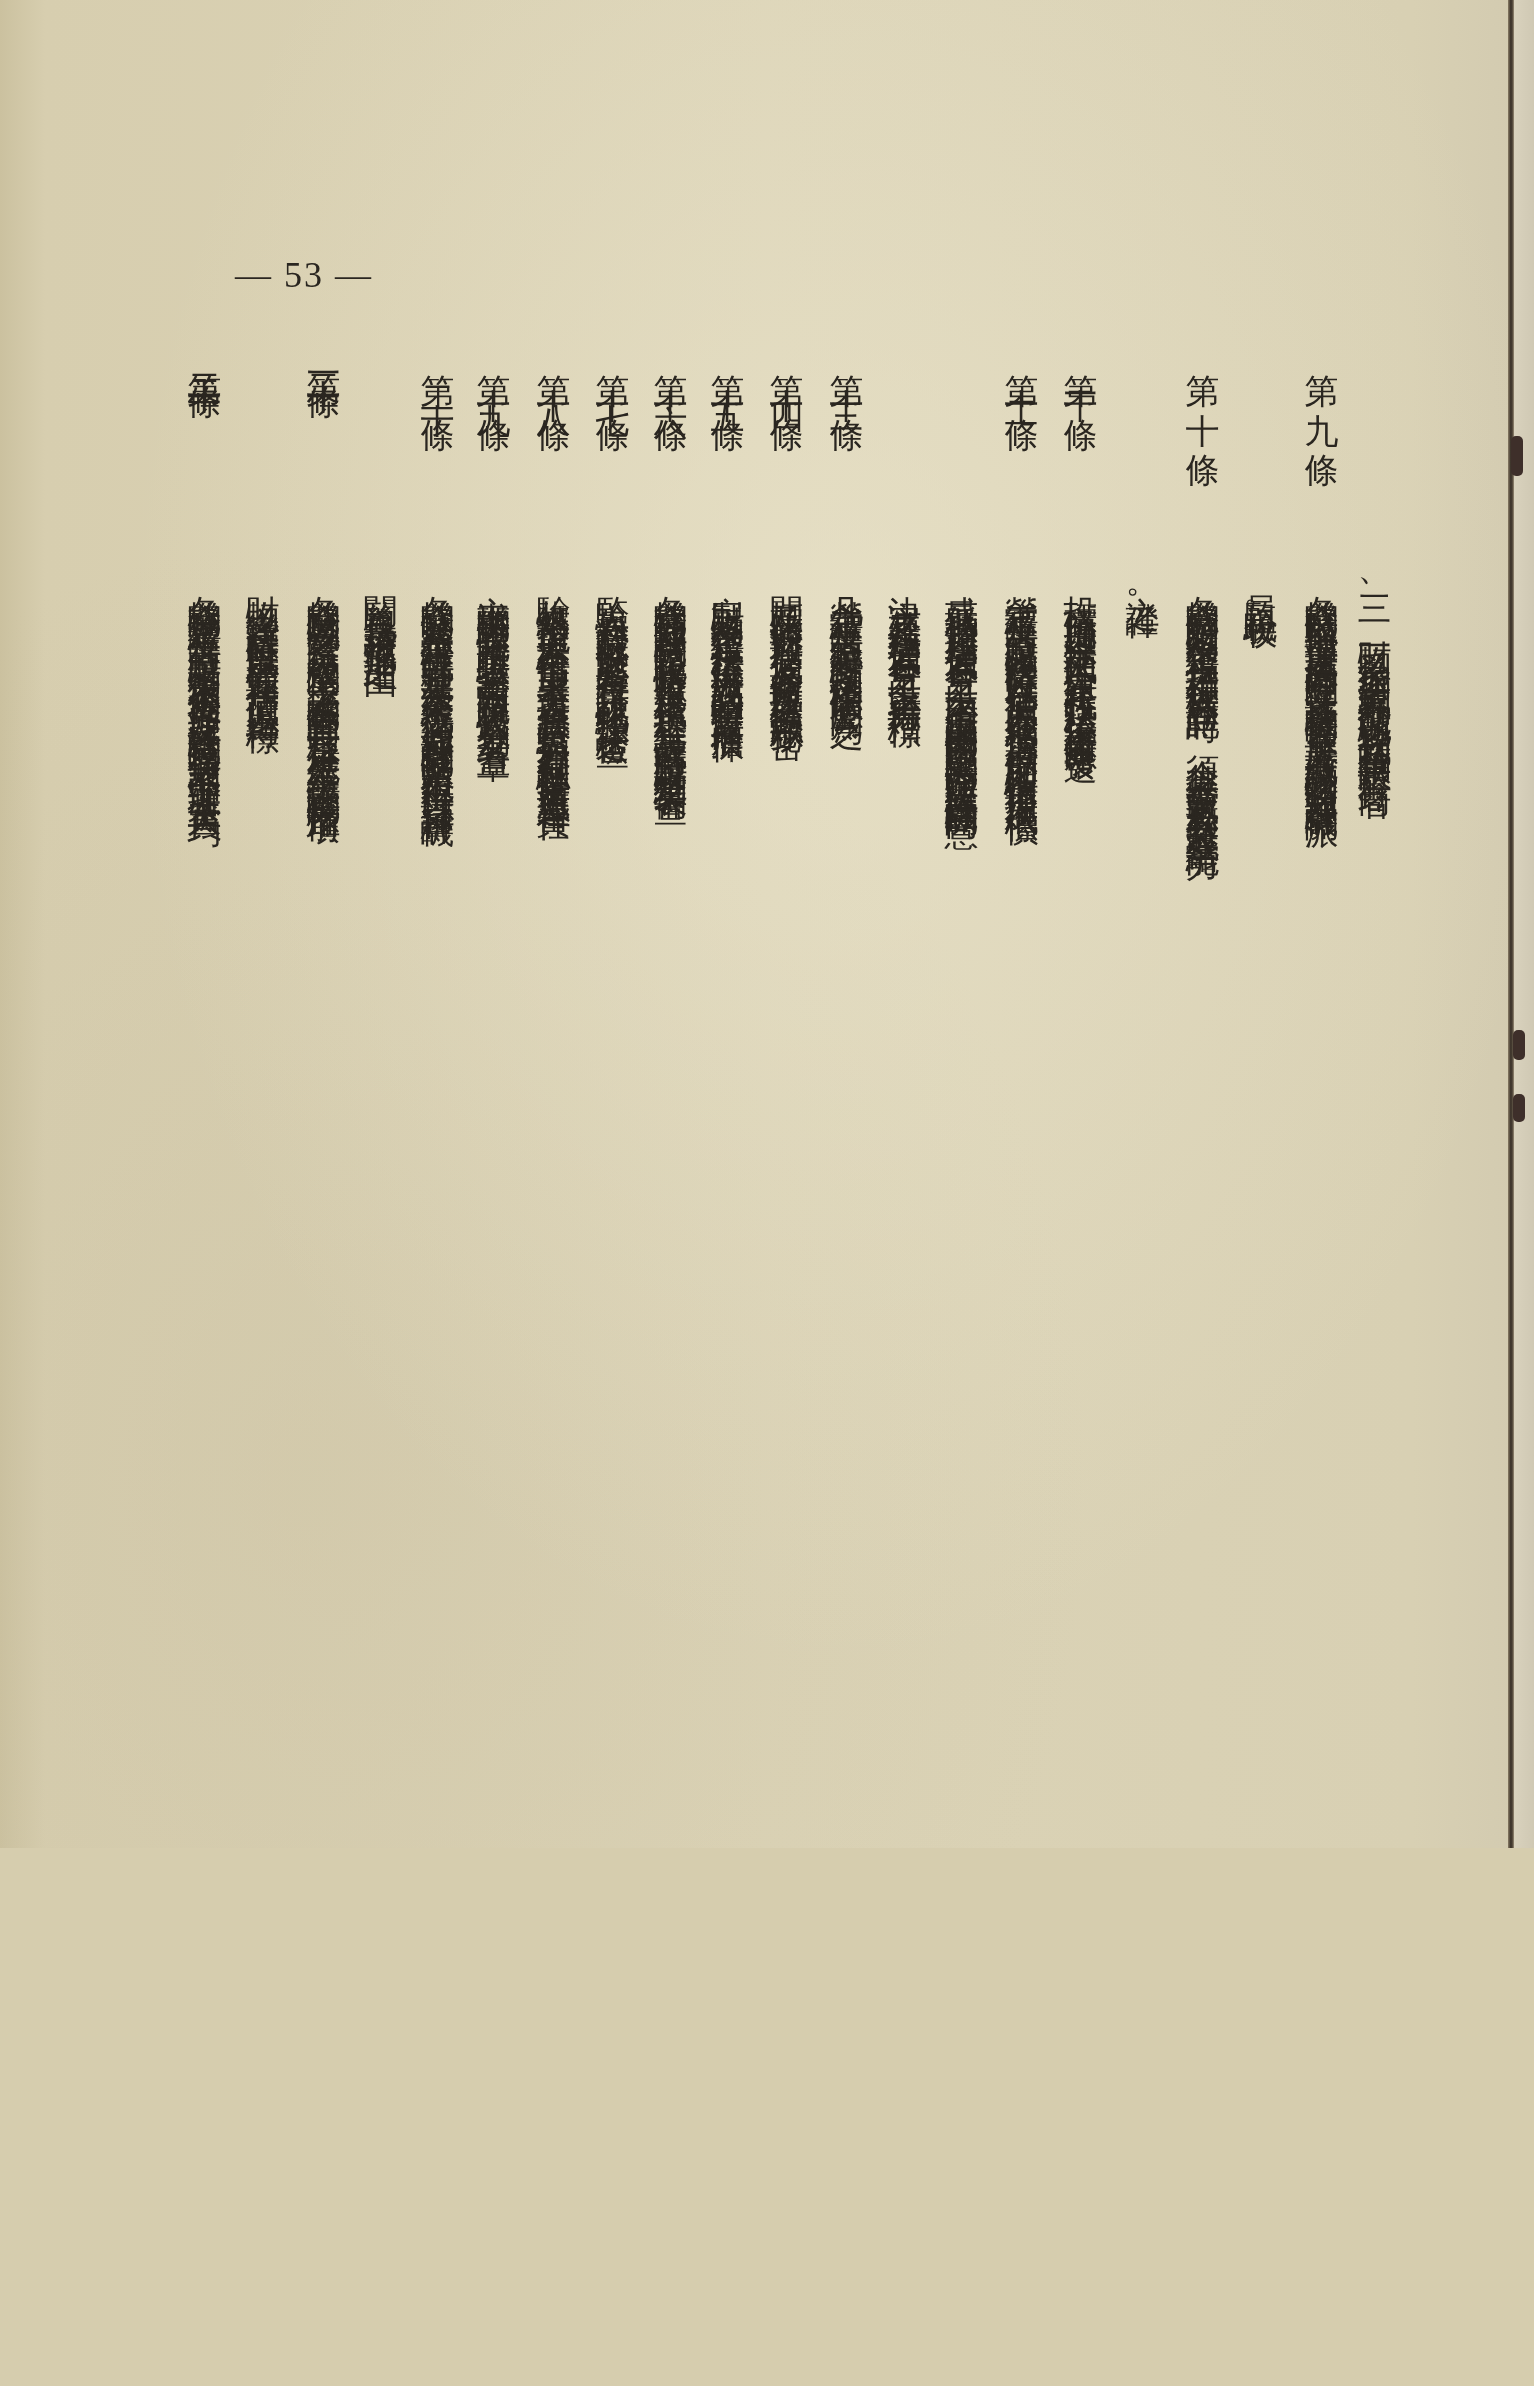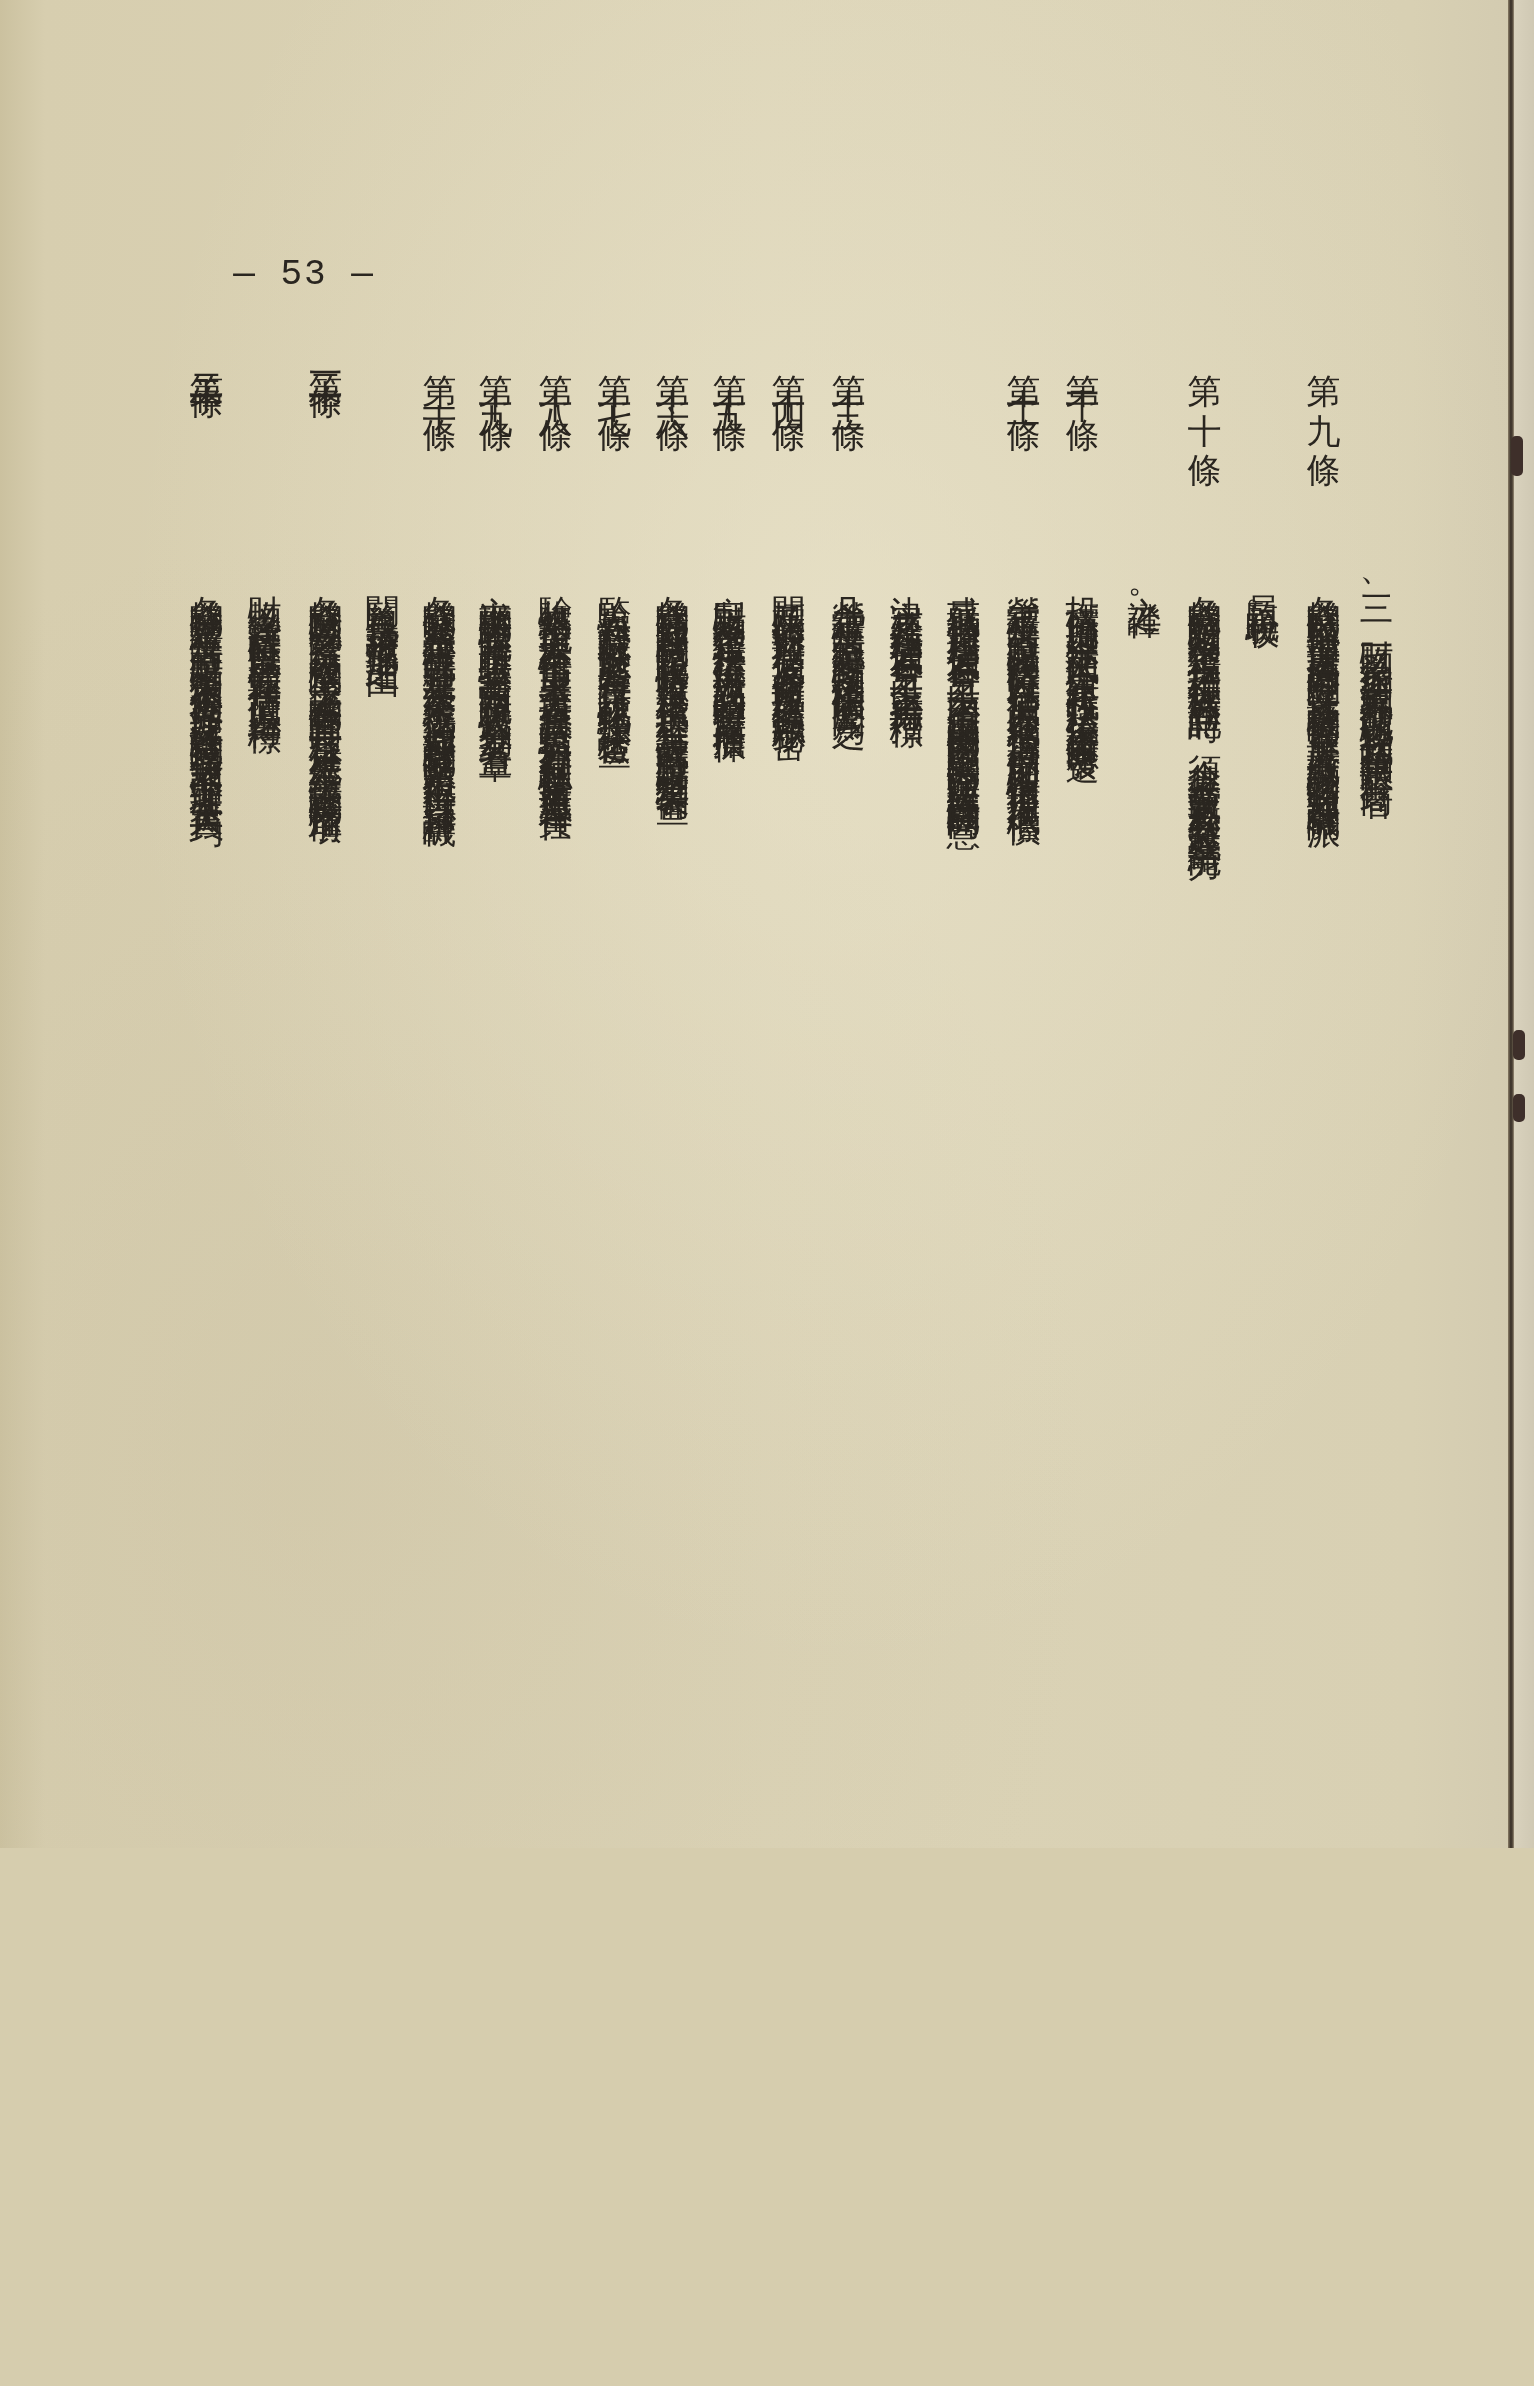--- a/index.html
+++ b/index.html
@@ -5,21 +5,21 @@
     html, body { margin: 0; padding: 0; background: #d6cdae; }
     #page {
       position: relative;
       width: 1535px;
       height: 1848px;
       overflow: hidden;
       background:
         radial-gradient(ellipse at 55% 35%, rgba(238,232,208,0.55) 0%, rgba(238,232,208,0) 60%),
         radial-gradient(ellipse at 20% 80%, rgba(200,190,160,0.35) 0%, rgba(200,190,160,0) 45%),
         linear-gradient(90deg, #cbc19f 0px, #d7ceaf 45px, #dbd3b6 50%, #d8d0b3 92%, #d2cab0 100%);
-      font-family: Liberation Mono, monospace;
+      font-family: Liberation Serif, serif;
       color: #2a2620;
     }
     .edge-line {
       position: absolute; left: 1508px; top: 0; width: 6px; height: 2387px;
       background: linear-gradient(90deg, #8a7d66 0%, #3a3128 45%, #4a4034 70%, #9a8e77 100%);
     }
     .edge-strip {
       position: absolute; left: 1514px; top: 0; width: 21px; height: 2387px;
       background: linear-gradient(90deg, #d9d2bd, #cfc8b3);
     }

